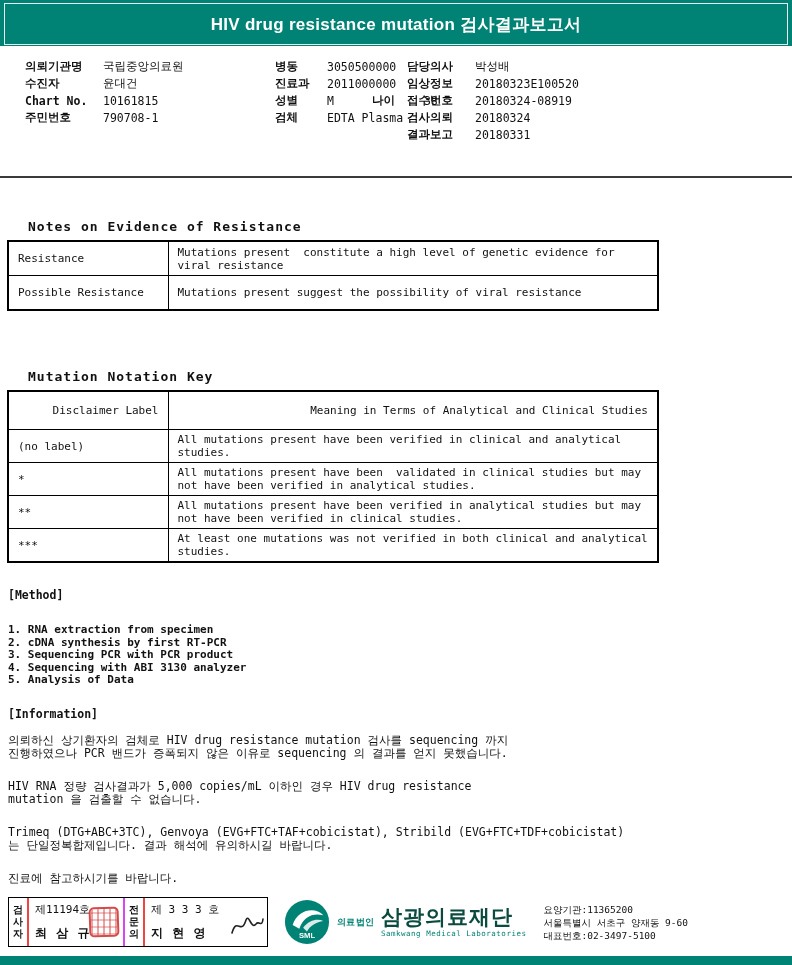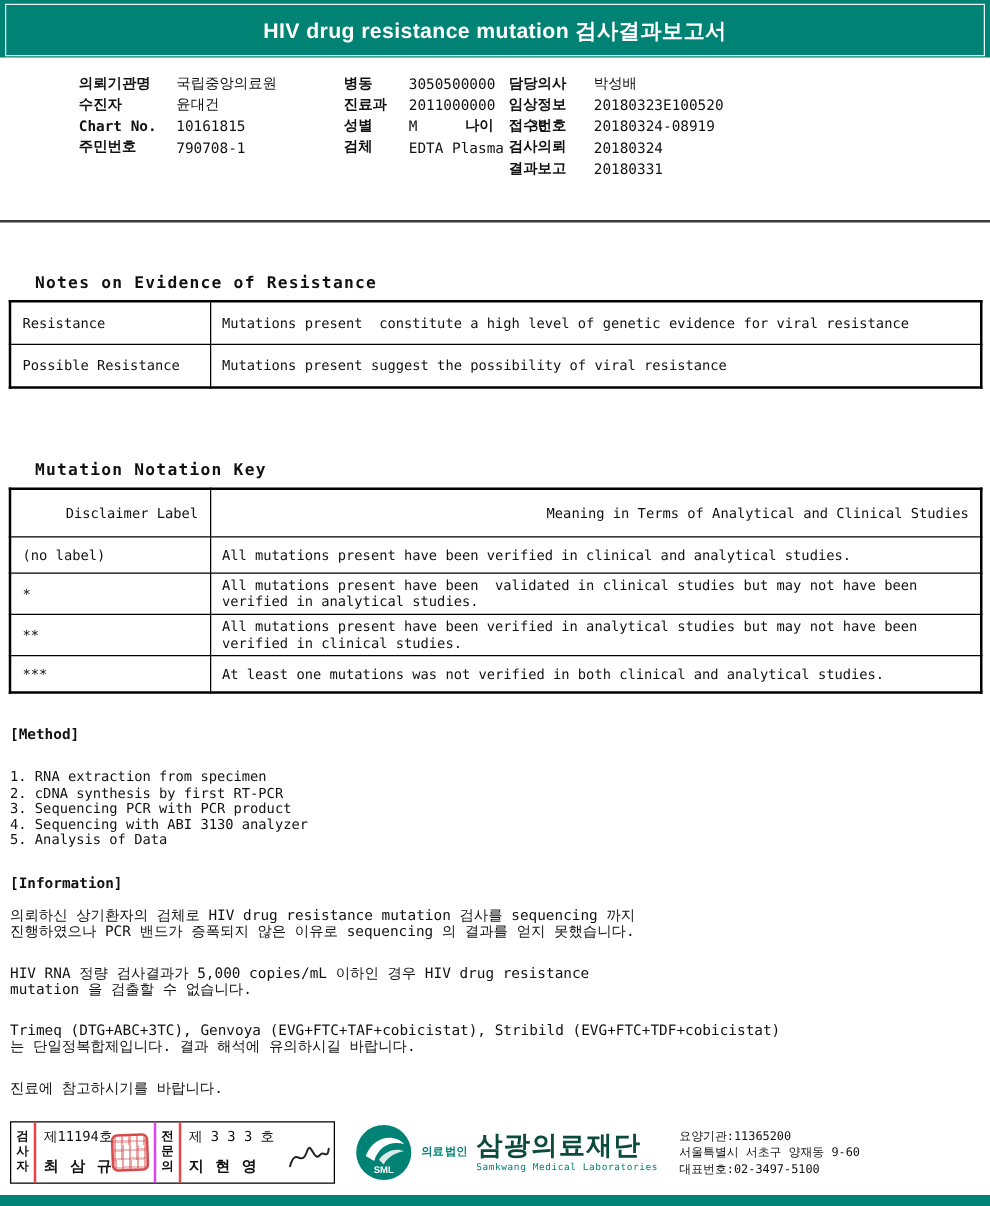--- a/index.html
+++ b/index.html
@@ -12,39 +12,39 @@
   
   .titlebar { height:46px; background:var(--accent,#008374); padding:3px 4px; box-sizing:border-box; }
   .titlebar-inner { height:100%; border:1px solid rgba(255,255,255,.9); display:flex; align-items:center; justify-content:center;text-align:center; }
   .title { color:#fff; font-family:"Liberation Sans","DejaVu Sans",sans-serif; font-size:17px; font-weight:bold; letter-spacing:.3px; }
 
   
   .patient { display:flex; padding:12px 0 0 25px; }
   .pcol1 { width:212px; } .pcol2 { width:170px; } .pcol3 { flex:1; }
   .prow { display:flex; height:17px; align-items:center; font-size:11.5px; white-space:nowrap; }
   .plabel { font-weight:bold; flex:none; }
-  .pcol1 .plabel { width:78px;margin-left:38px; } .pcol2 .plabel { width:52px;margin-left:38px; } .pcol3 .plabel { width:68px; }
+  .pcol1 .plabel { width:78px; } .pcol2 .plabel { width:52px;margin-left:38px; } .pcol3 .plabel { width:68px; }
   .plabel-inline { width:36px; margin-left:30px; }
   .divider { height:2px; background:#3a3a3a; margin-top:33px; }
 
   
   .section-heading { font-size:13px; font-weight:bold; letter-spacing:1px; margin:0 0 0 28px; }
   .h-notes { margin-top:41px; }
   .h-key   { margin-top:58px; }
-  .tbl { border-collapse:collapse; border:2px solid #000; margin:6px 0 0 7px; width:779px; table-layout:fixed; }
+  .tbl { border-collapse:collapse; border:2px solid #000; margin:6px 0 0 7px; width:652px; table-layout:fixed; }
   .tbl td { border:1px solid #000; padding:3px 9px; font-size:11px; white-space:pre-wrap; vertical-align:middle; word-wrap:break-word; }
   .notes-tbl td { height:27px; }
   .key-tbl tr.r0 td { height:31px;text-align:right; }
   .key-tbl tr.rsingle td { height:22px; }
 
   
   .method-block { margin:25px 0 0 8px; }
   .info-block   { margin:20px 0 0 8px; }
   .block-heading { font-size:11.5px; font-weight:bold; }
-  .method-items { margin-top:22px; font-size:11px; line-height:12.5px; }
+  .method-items { margin-top:22px; font-size:11px; line-height:12.5px;font-weight:bold; }
   .info-paras { margin-top:13px; }
   .para { font-size:11.5px; line-height:13px; white-space:pre-line; margin:0 0 20px 0; }
 
   
   .footer { position:absolute; left:8px; top:897px; display:flex; align-items:center; }
   .sig-table { display:flex; border:1px solid #000; height:50px; box-sizing:border-box; background:#fff; }
   .vcell { width:16px; border-right:2px solid #ef4444; font-size:10px; font-weight:bold; line-height:12px;
            display:flex; align-items:center; justify-content:center; text-align:center;
            word-break:break-all; padding:2px 1px; box-sizing:content-box; }
   .sig-main { position:relative; border-right:2px solid #d946ef; padding:4px 6px; box-sizing:border-box;

